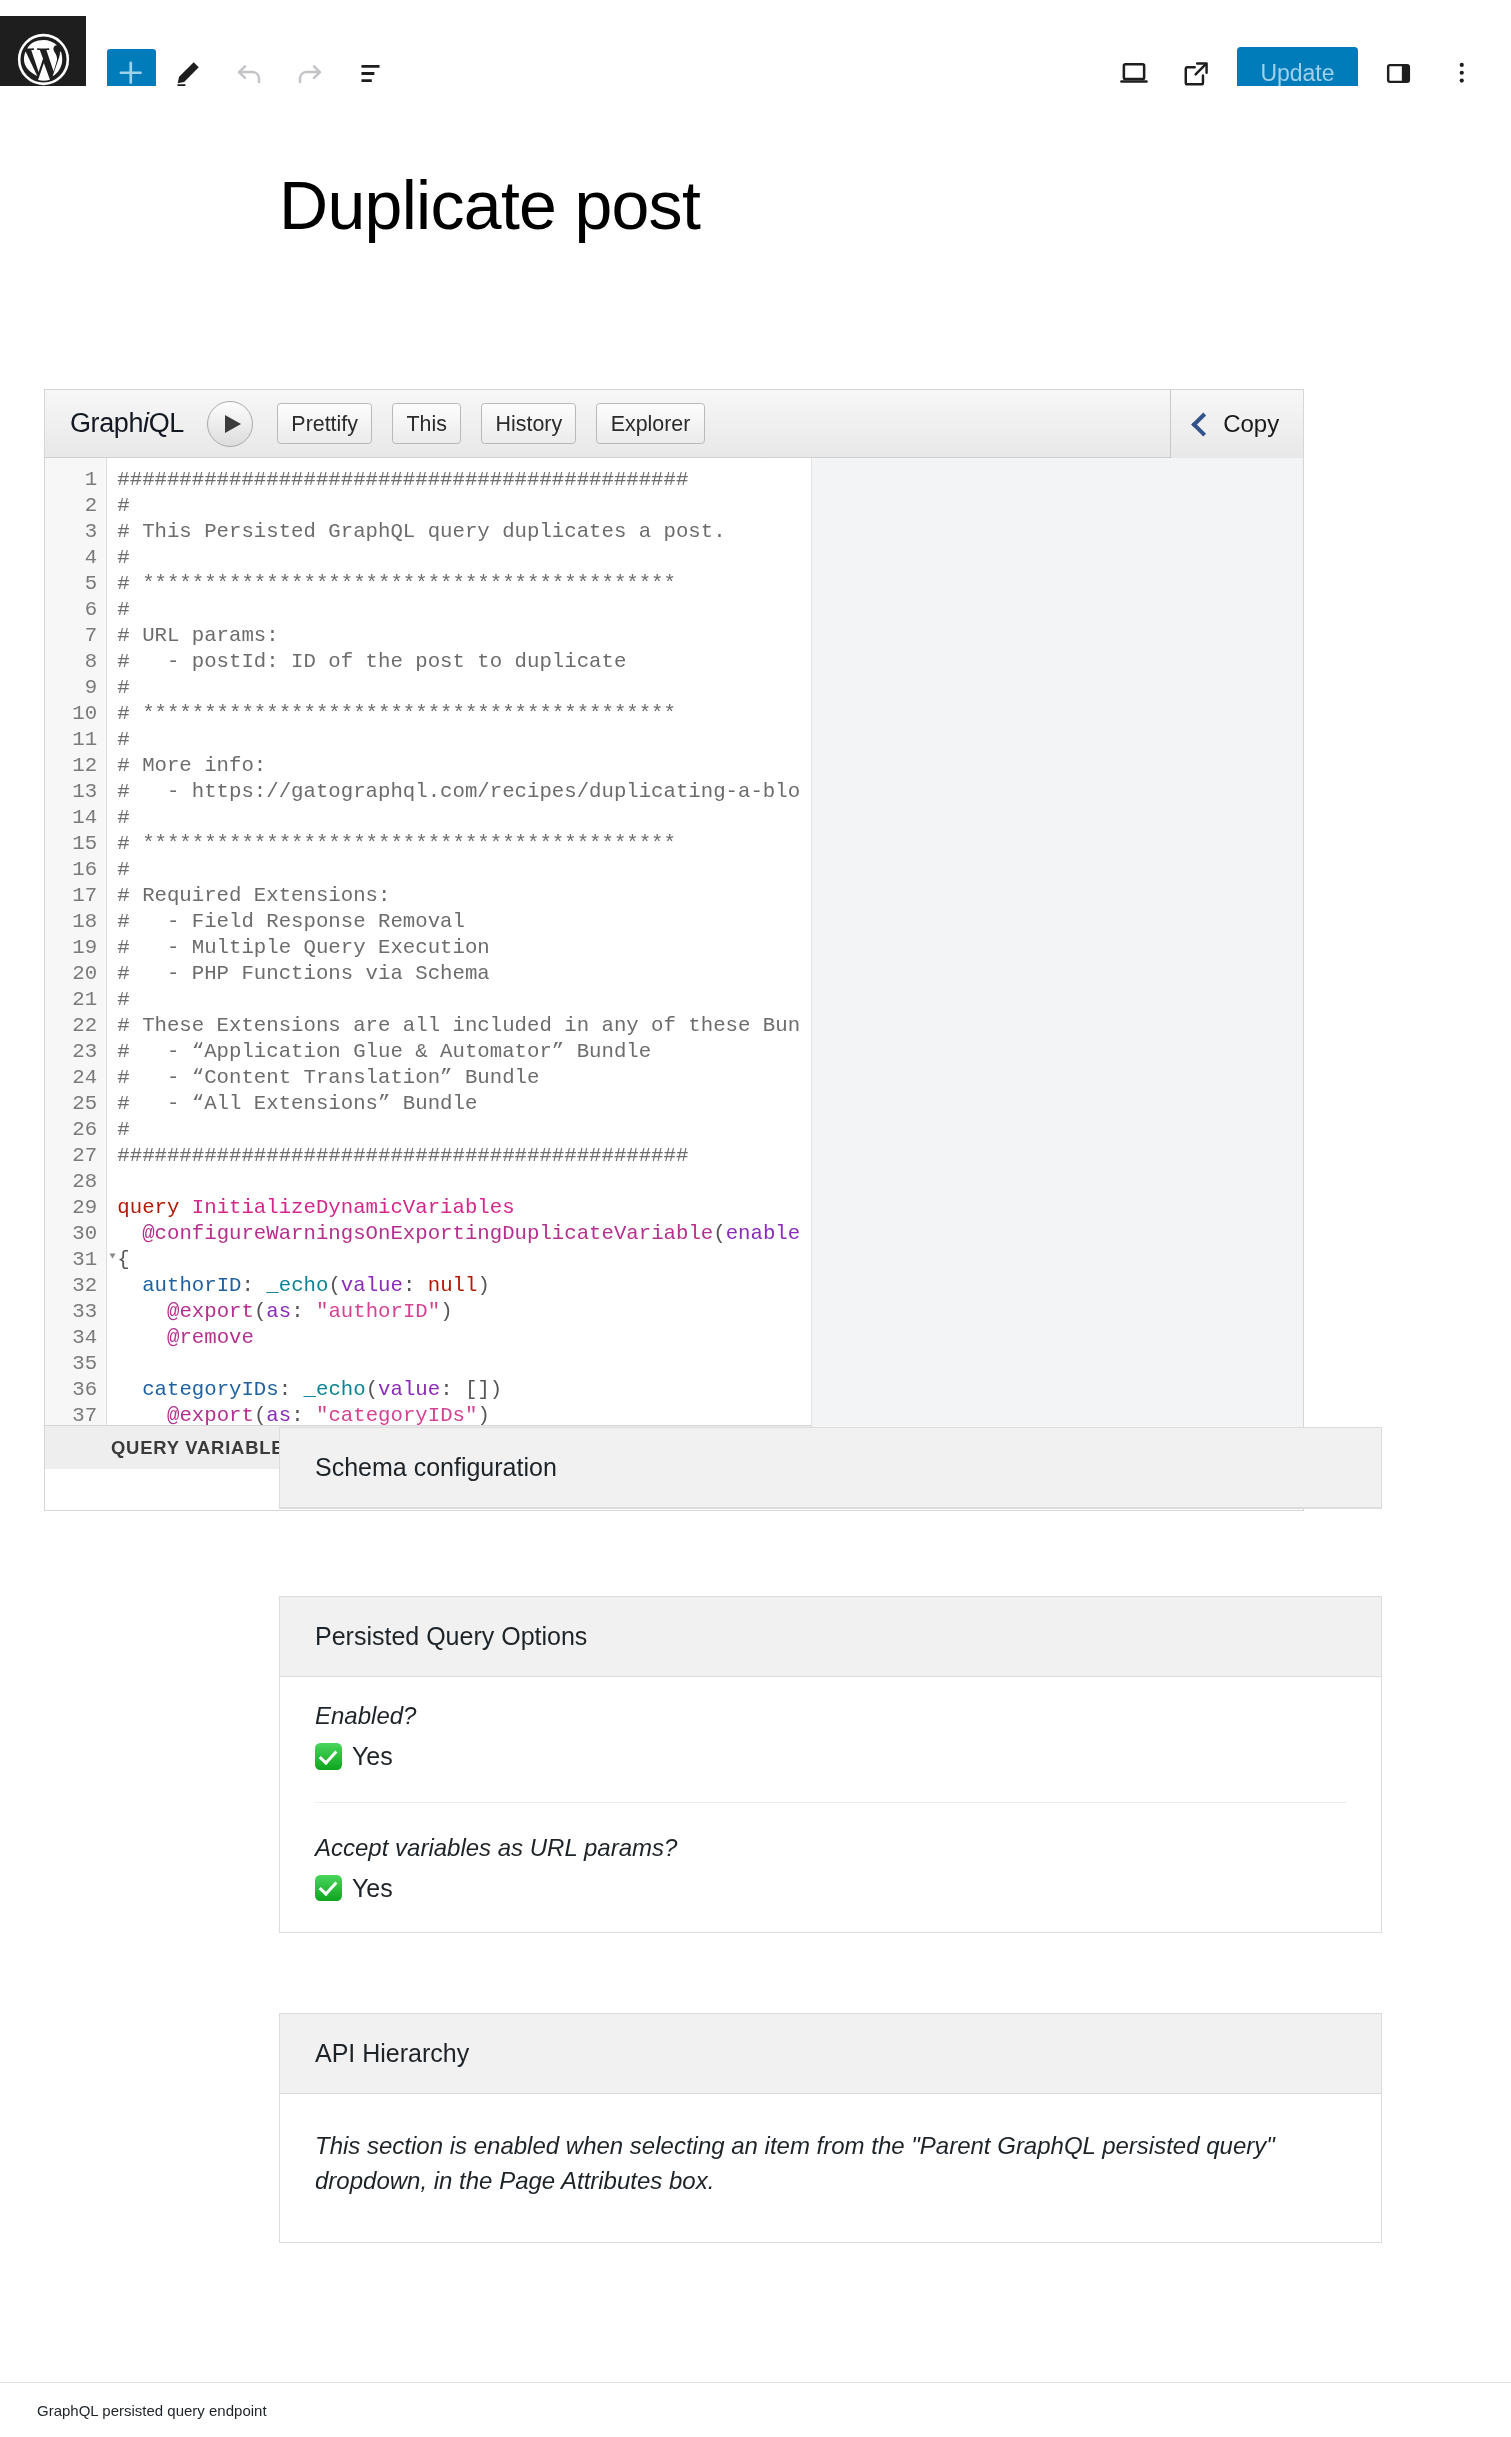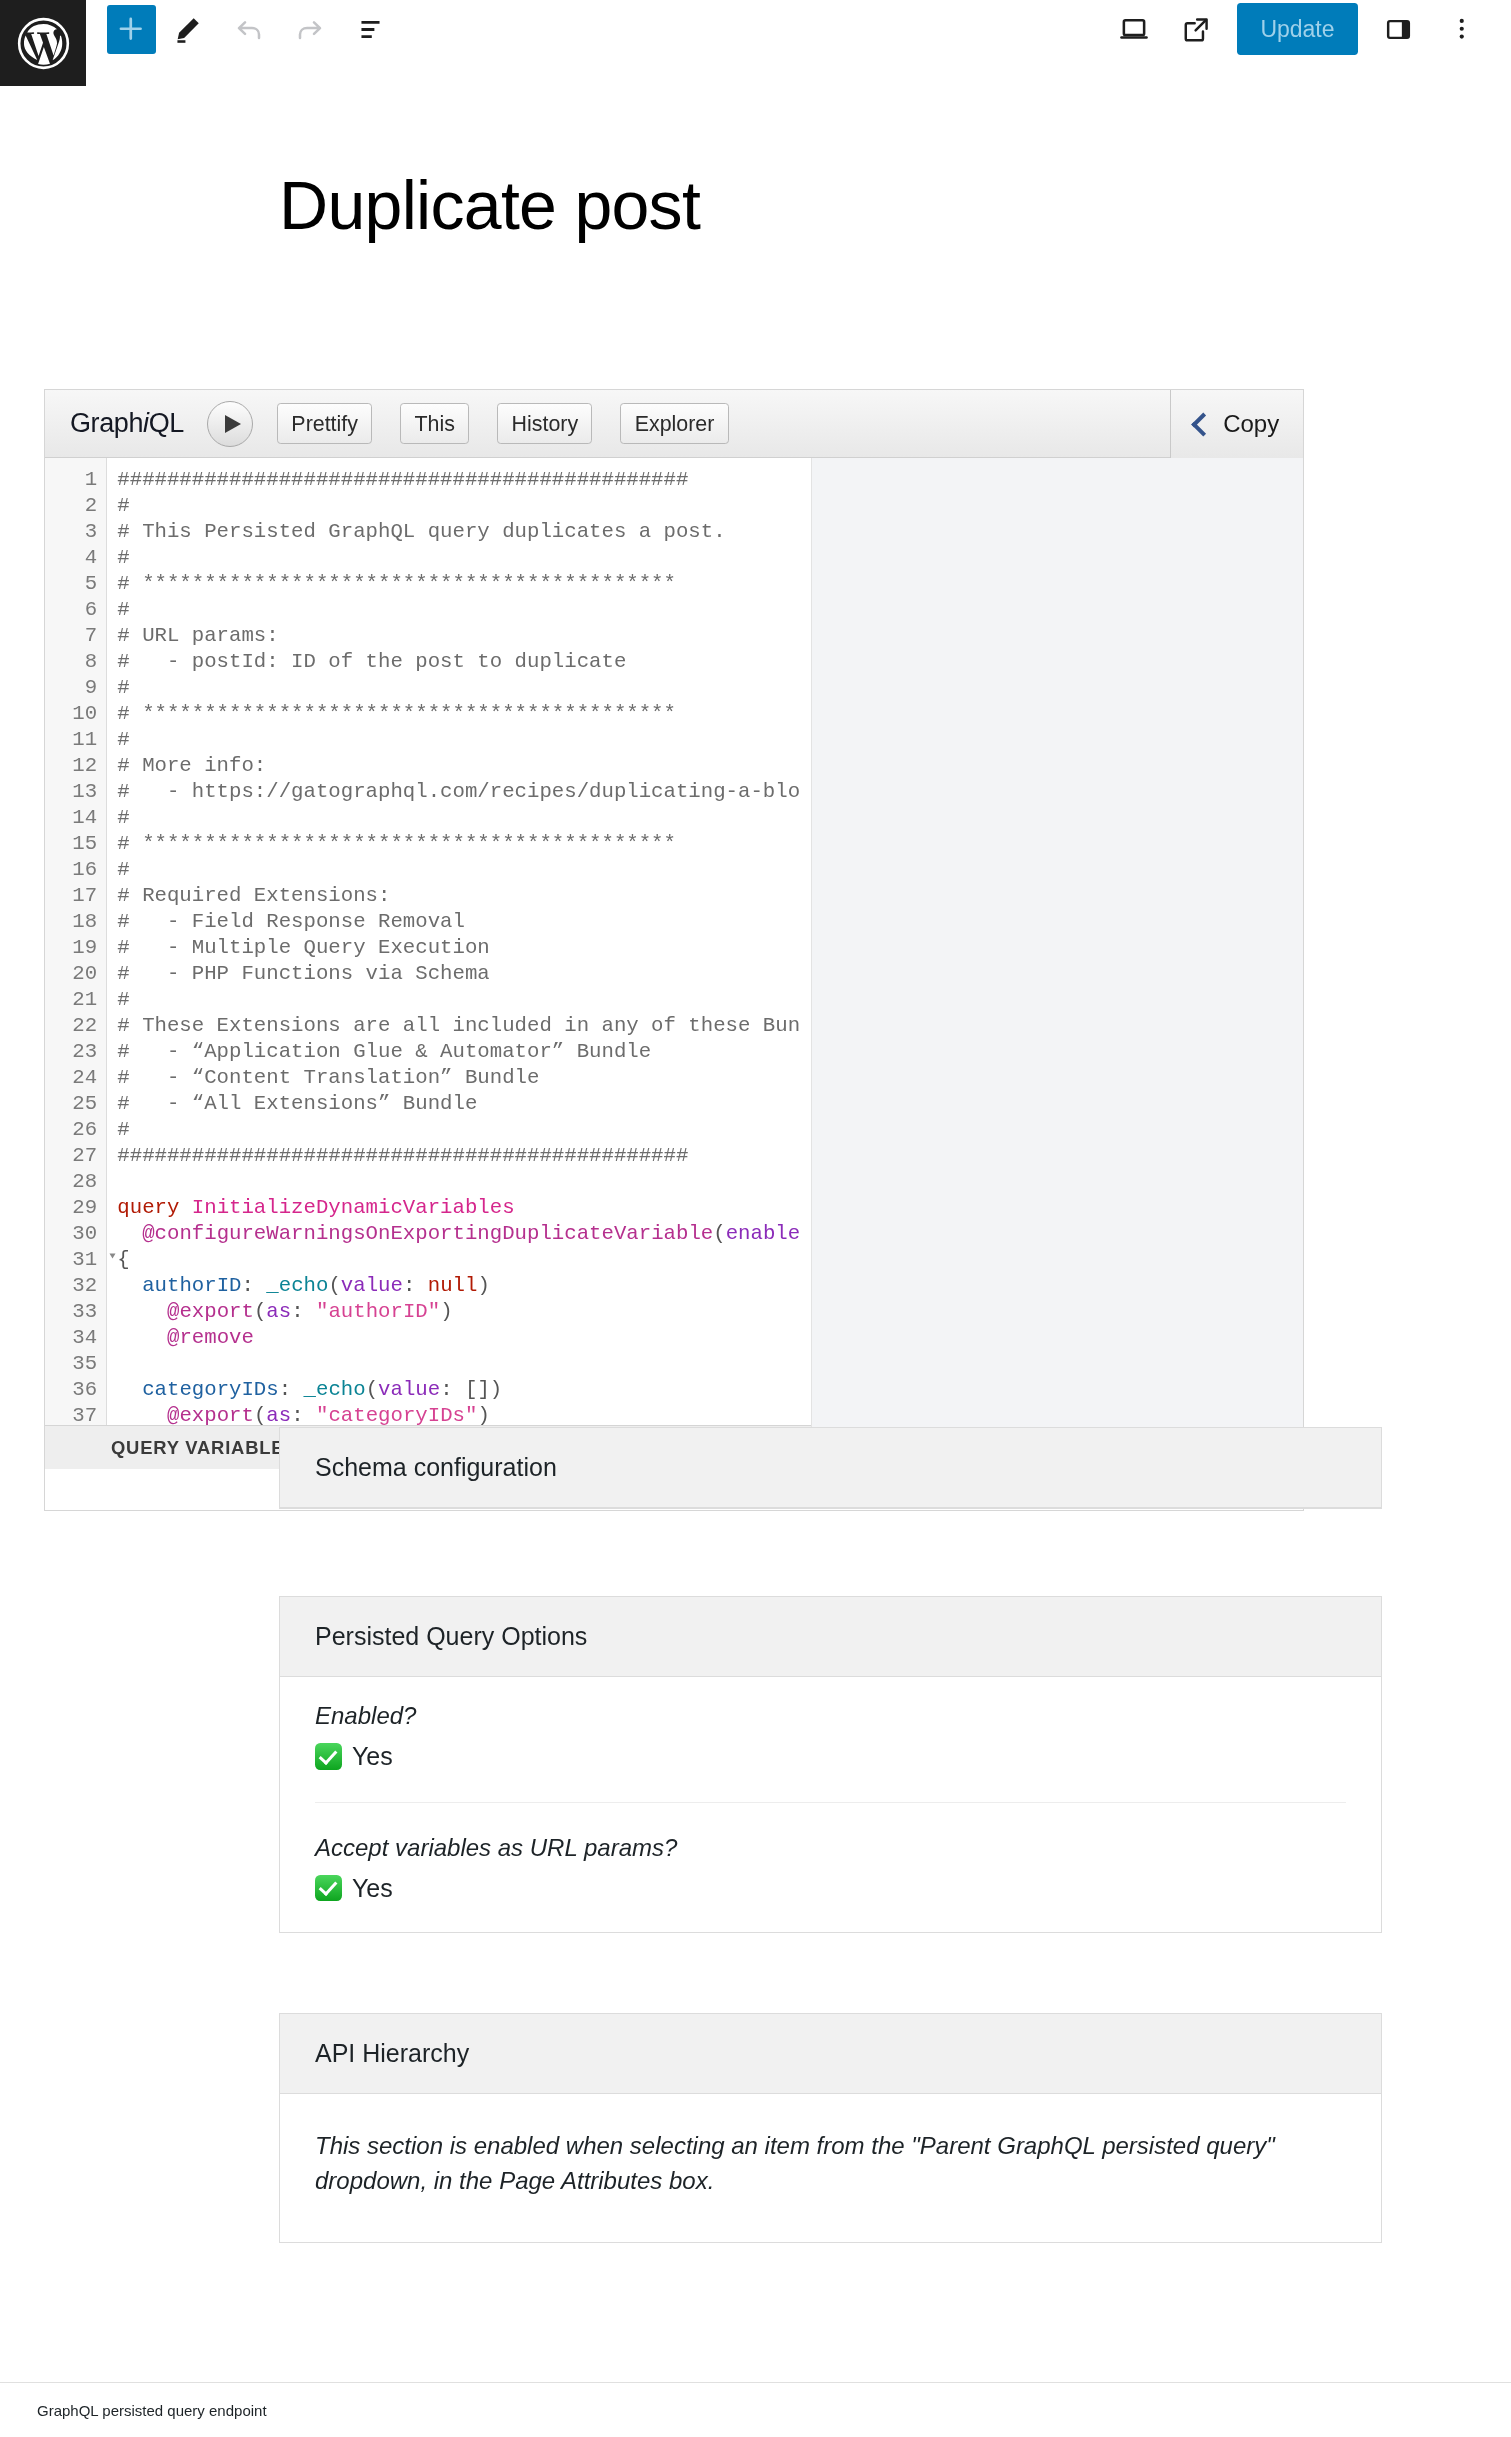--- a/index.html
+++ b/index.html
@@ -7,24 +7,24 @@
     width:1511px;height:2438px;
     background:#ffffff;
     font-family:"Liberation Sans",sans-serif;
     -webkit-font-smoothing:antialiased;
     overflow:hidden;
     position:relative;
   }
 
   
   .topbar{
-    position:absolute;left:0;top:0;width:1511px;height:86px;
+    position:absolute;left:0;top:16px;width:1511px;height:86px;
     background:#ffffff;
     border-bottom:0.7px solid #e0e0e0;
-    display:flex;align-items:flex-start;
+    display:flex;align-items:flex-end;
   }
   .wp-logo-box{
     width:86px;height:86px;background:#1e1e1e;
     display:flex;align-items:center;justify-content:center;flex:none;
   }
   .wp-logo-box svg{width:53px;height:53px;display:block;}
 
   .tb-left{display:flex;align-items:center;gap:3px;padding-left:20.7px;}
   .tb-right{display:flex;align-items:center;gap:4.4px;margin-left:auto;padding-right:20.7px;}
 
@@ -80,21 +80,21 @@
     background:linear-gradient(to bottom,#fdfdfd 0%,#dcdcdc 100%);
     border:0.7px solid #a9a9a9;margin-left:23.6px;
     display:flex;align-items:center;justify-content:center;cursor:pointer;
     box-sizing:border-box;
   }
   .exec-tri{
     width:0;height:0;border-left:16px solid #3b3b3b;
     border-top:9.6px solid transparent;border-bottom:9.6px solid transparent;
     margin-left:4.4px;
   }
-  .gql-btns{display:flex;align-items:center;gap:28px;margin-left:23.6px;}
+  .gql-btns{display:flex;align-items:center;gap:20px;margin-left:23.6px;}
   .gql-btn{
     background:linear-gradient(to bottom,#fdfdfd 0%,#ebebeb 100%);
     border:0.7px solid #b9b9b9;border-radius:3.7px;
     font-size:21.4px;color:#2b2b2b;padding:0 13.3px;height:41px;line-height:40px;
     cursor:pointer;font-family:"Liberation Sans",sans-serif;
     box-sizing:border-box;white-space:nowrap;
   }
   .docs-sec{
     position:absolute;right:0;top:0;height:68px;width:133px;
     border-left:0.7px solid #c9c9c9;

